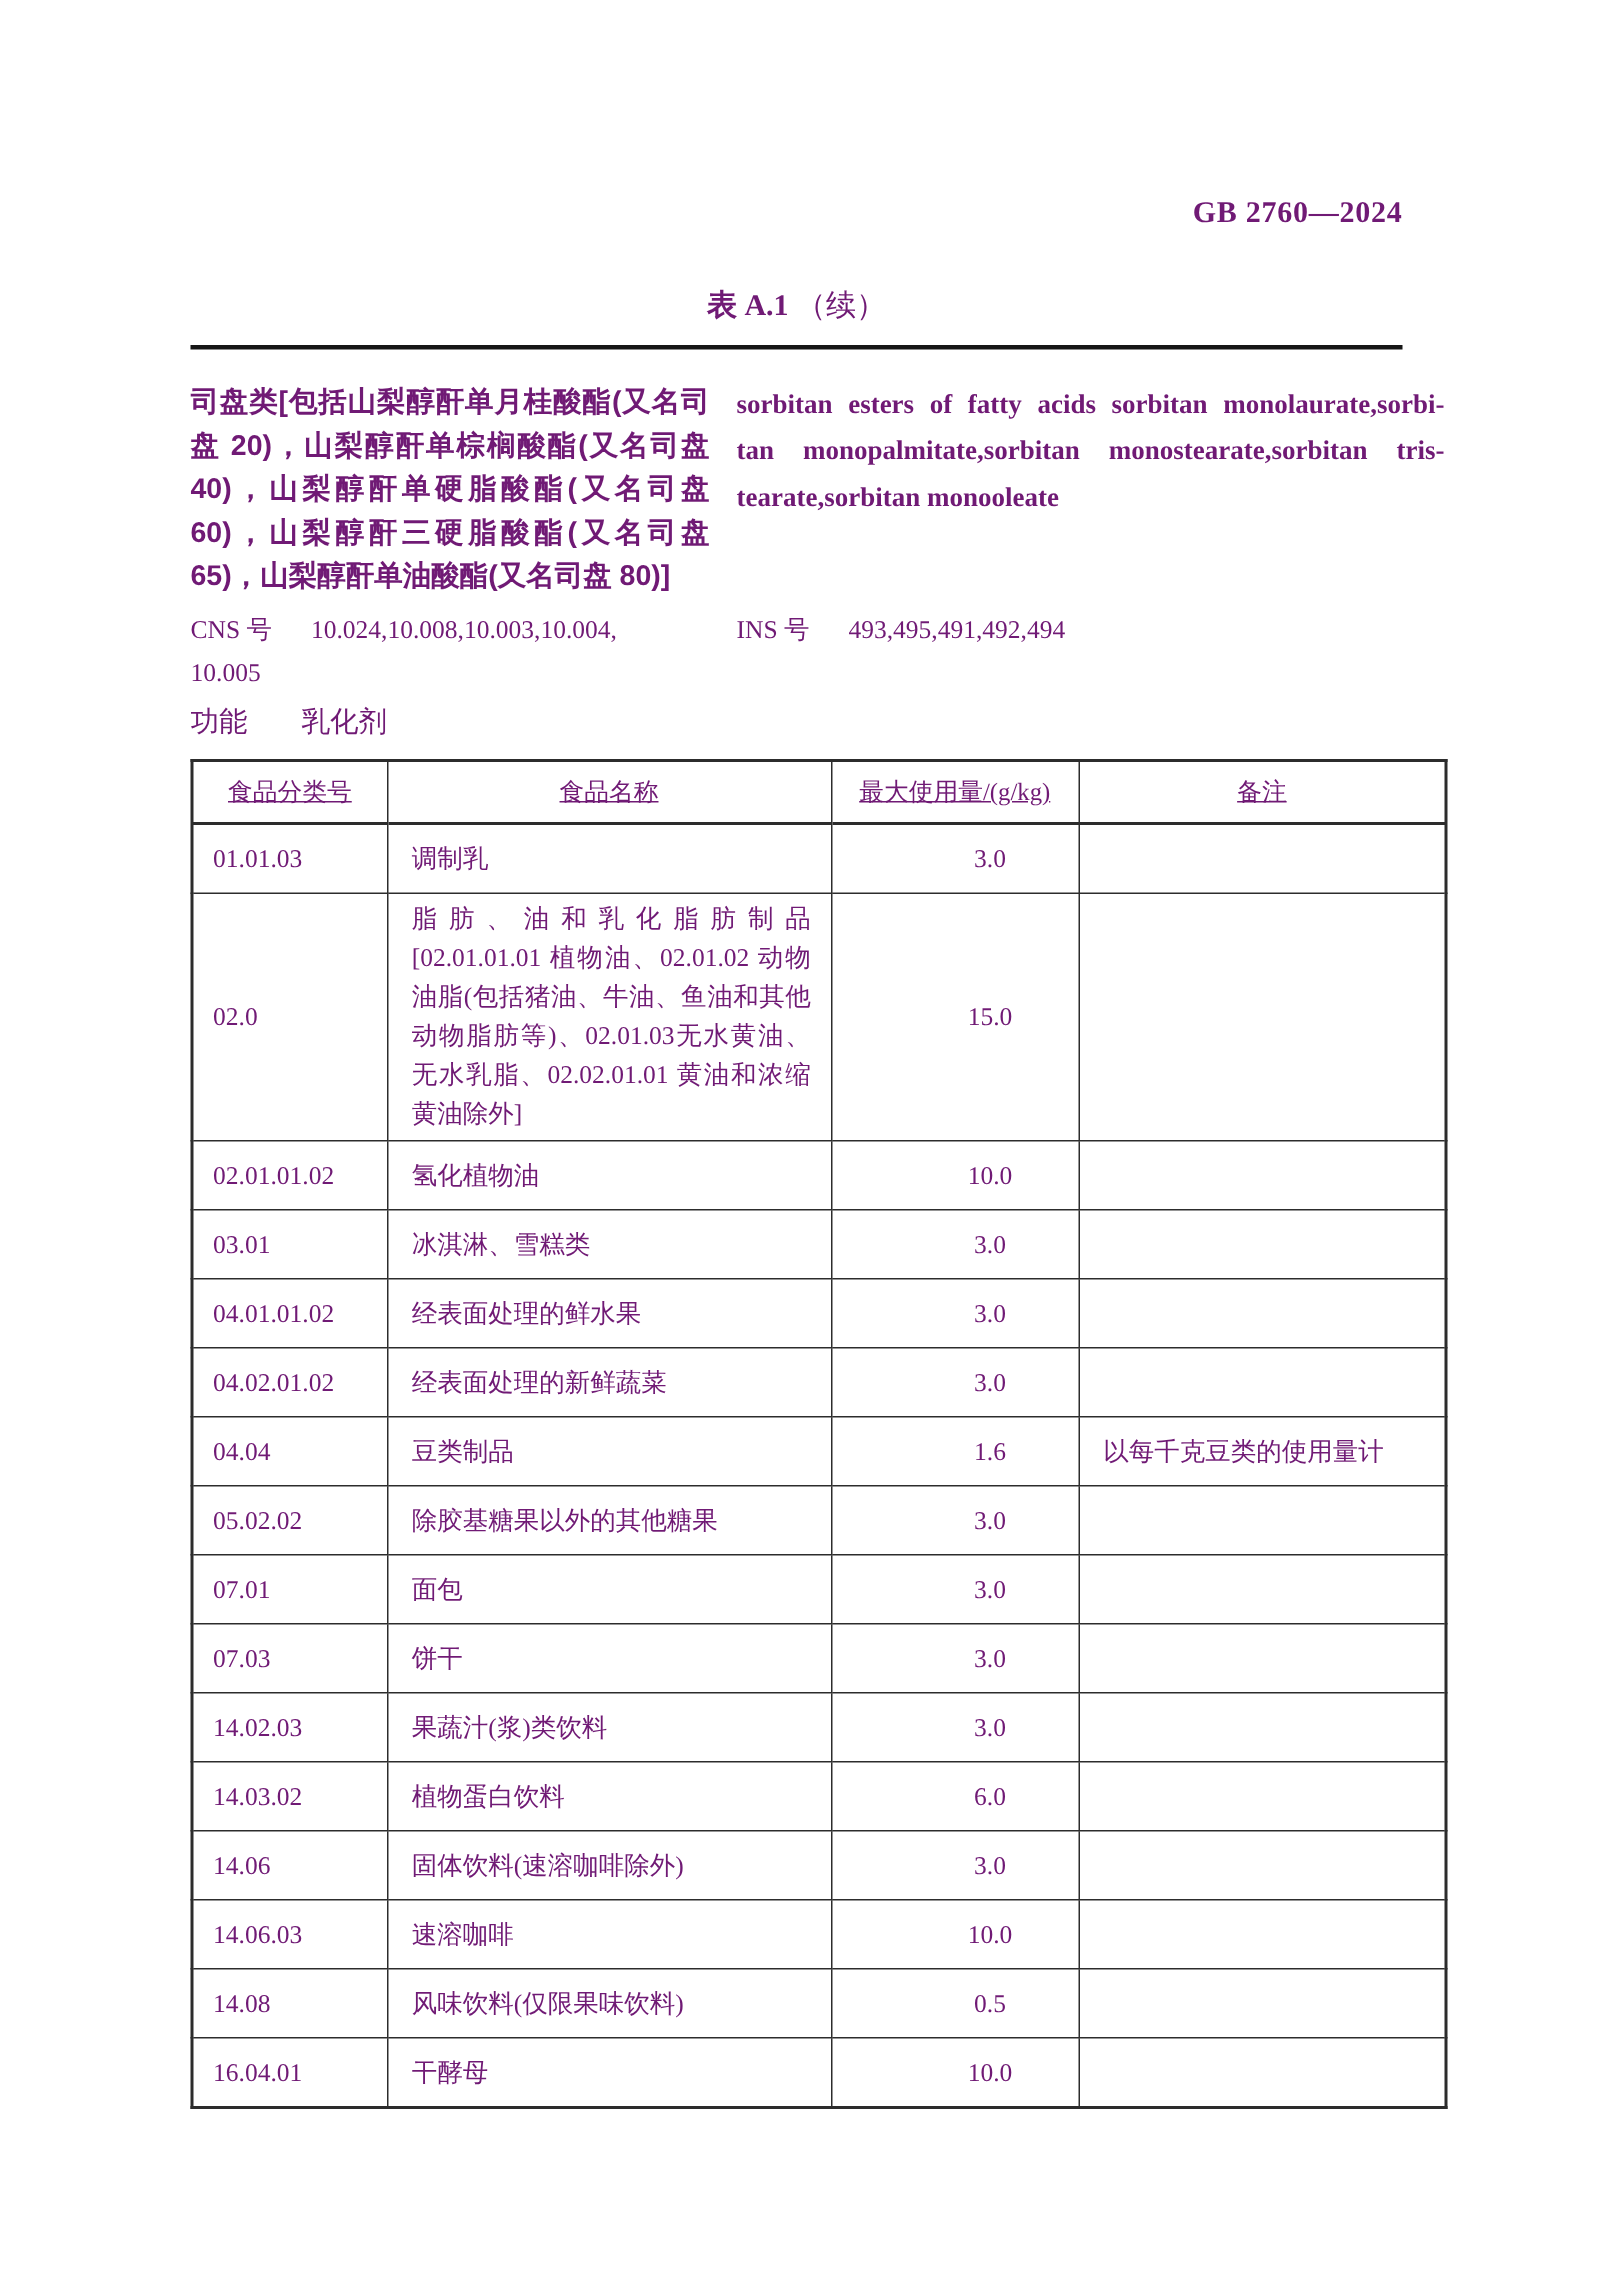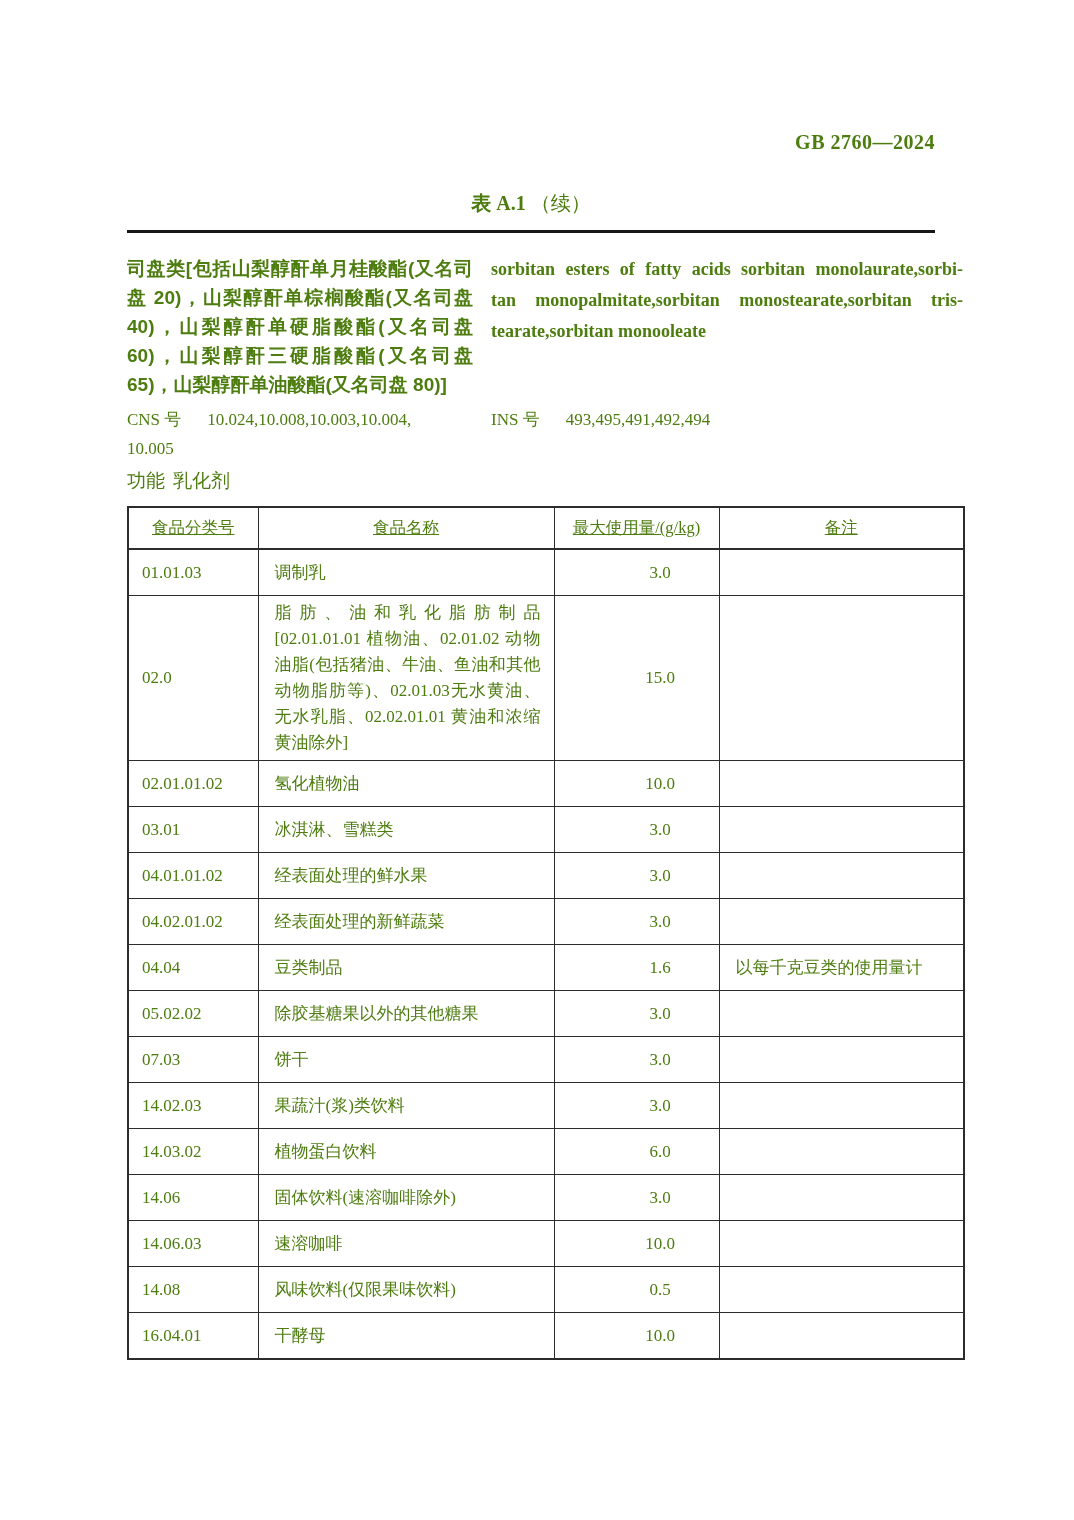--- a/index.html
+++ b/index.html
@@ -1,21 +1,21 @@
 <!DOCTYPE html>
 <html><head>
 <meta charset="utf-8">
 <style>
   html,body { margin:0; padding:0; background:#ffffff; }
   .page {
     position:relative;
     width:1046px; height:1520px;
     background:#ffffff;
     font-family:"Liberation Serif","DejaVu Serif",serif;
-    color:#4d7c0f;
+    color:#701a75;
     overflow:hidden;
     box-sizing:border-box;
     padding-top:131px;
   }
   .content { margin-left:127px; margin-right:111px; } 
 
   .doc-code {
     text-align:right;
     font-size:20px;
     font-weight:700;
@@ -56,21 +56,21 @@
     display:grid;
     grid-template-columns:346px 472px;
     column-gap:18px;
     margin-top:6px;
     font-size:17px;
     line-height:29px;
   }
   .code-label { display:inline-block; margin-right:26px; }
 
   .function-row { margin-top:5px; font-size:19px; }
-  .fn-label { display:inline-block; margin-right:8px; }
+  .fn-label { display:inline-block; margin-right:36px; }
 
   
   table.usage {
     margin-top:12px;
     border-collapse:collapse;
     table-layout:fixed;
     width:836px;
     font-size:17px;
     border:2px solid #2c2c2c;
   }
@@ -200,20 +200,26 @@
         <td class="c-max">1.6</td>
         <td class="c-note">以每千克豆类的使用量计</td>
       </tr>
           <tr>
         <td class="c-code">05.02.02</td>
         <td class="c-name">除胶基糖果以外的其他糖果</td>
         <td class="c-max">3.0</td>
         <td class="c-note"></td>
       </tr>
           <tr>
+        <td class="c-code">07.01</td>
+        <td class="c-name">面包</td>
+        <td class="c-max">3.0</td>
+        <td class="c-note"></td>
+      </tr>
+          <tr>
         <td class="c-code">07.03</td>
         <td class="c-name">饼干</td>
         <td class="c-max">3.0</td>
         <td class="c-note"></td>
       </tr>
           <tr>
         <td class="c-code">14.02.03</td>
         <td class="c-name">果蔬汁(浆)类饮料</td>
         <td class="c-max">3.0</td>
         <td class="c-note"></td>

